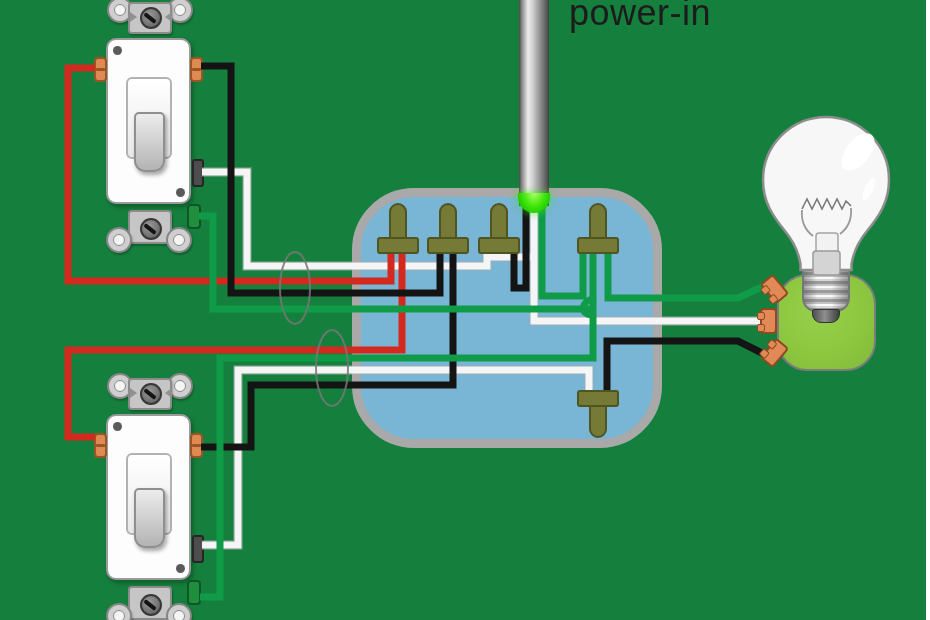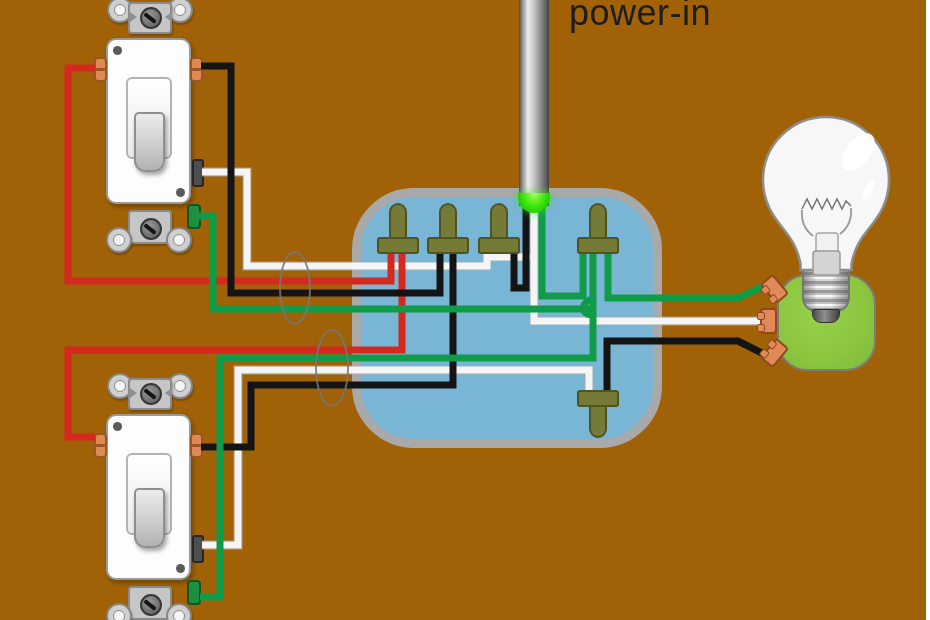--- a/index.html
+++ b/index.html
@@ -1,18 +1,18 @@
 <!DOCTYPE html>
 <html><head>
 <meta charset="utf-8">
 <style>
   html,body{margin:0;padding:0;}
   #stage{
     position:relative;width:926px;height:620px;overflow:hidden;
-    background:#a16207;font-family:"Liberation Sans",sans-serif;text-decoration:underline;
+    background:#15803d;font-family:"Liberation Sans",sans-serif;text-decoration:underline;
   }
   
   .lightbox{
     position:absolute;left:352px;top:188px;width:310px;height:260px;
     background:#79b5d5;border:9px solid #a9a9a9;border-radius:62px;box-sizing:border-box;
   }
   
   .cable{
     position:absolute;left:519px;top:0;width:30px;height:206px;
     background:linear-gradient(90deg,#474747 0%,#8a8a8a 10%,#ededed 30%,#cfcfcf 46%,#9c9c9c 66%,#5f5f5f 90%,#424242 100%);

